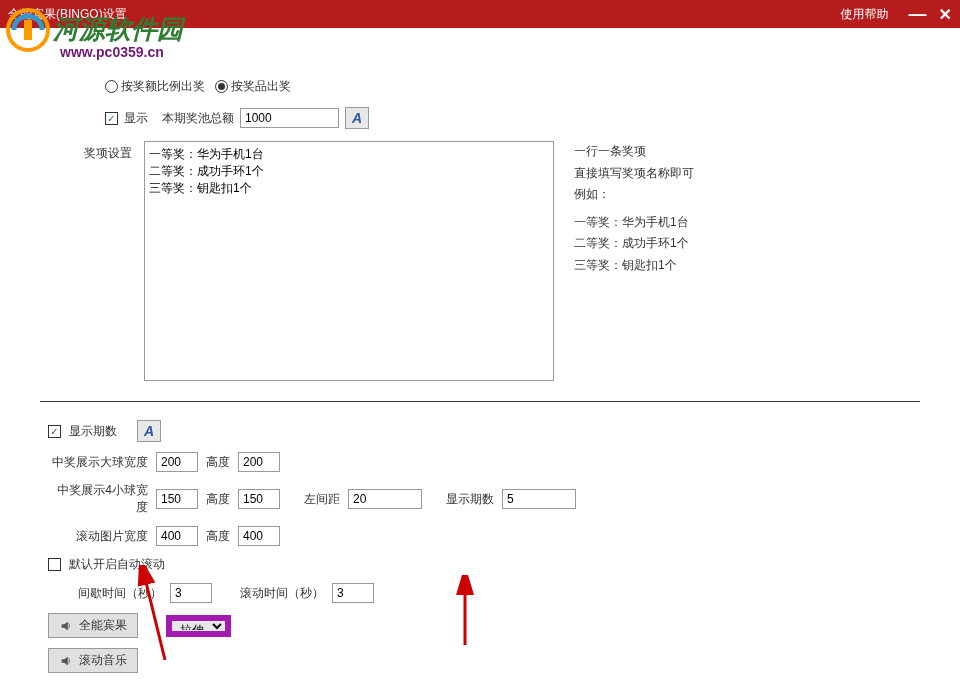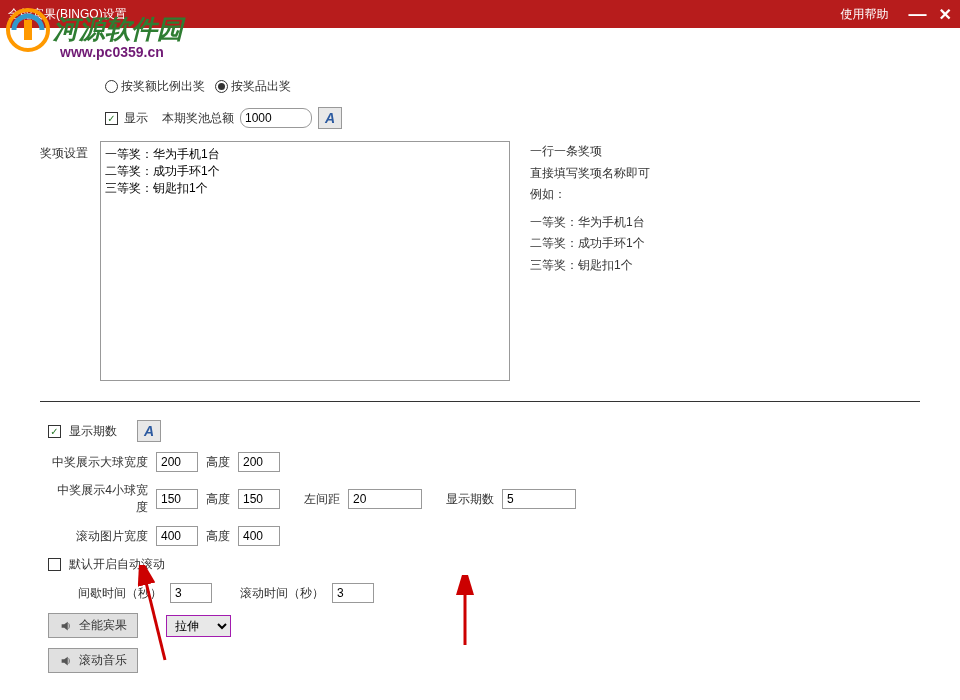--- a/index.html
+++ b/index.html
@@ -23,46 +23,46 @@
     .radio-group { margin-left: 65px; display: flex; gap: 10px; align-items: center; }
     .radio-item { display: flex; align-items: center; gap: 3px; }
     .radio-outer { width: 13px; height: 13px; border: 1px solid #333; border-radius: 50%; display: flex; align-items: center; justify-content: center; }
     .radio-inner { width: 7px; height: 7px; background: #333; border-radius: 50%; }
     
     .checkbox { width: 13px; height: 13px; border: 1px solid #333; display: flex; align-items: center; justify-content: center; font-size: 10px; color: #2a7a2a; }
     
     .show-row { margin-left: 65px; display: flex; align-items: center; gap: 6px; }
     
     input[type="text"] { border: 1px solid #999; padding: 1px 4px; font-size: 12px; height: 20px; }
-    .input-1000 { width: 72px; border-radius: 9px; }
+    .input-1000 { width: 99px; }
     
     .font-btn { background: #e8e8e8; border: 1px solid #999; width: 24px; height: 22px; display: flex; align-items: center; justify-content: center; font-weight: bold; color: #2c5aa0; font-style: italic; cursor: pointer; font-size: 14px; }
     
-    .prize-row { display: flex; align-items: flex-start; }
+    .prize-row { display: flex; align-items: flex-start; margin-left: 44px; }
     .prize-label { width: 60px; padding-top: 4px; }
     .prize-textarea { width: 410px; height: 240px; border: 1px solid #999; padding: 4px; font-size: 12px; resize: none; font-family: inherit; overflow-y: scroll; }
     .prize-hint { margin-left: 20px; line-height: 1.8; }
     
     .divider { border-top: 1px solid #333; margin: 20px 0 18px 0; }
     
     .section2 { padding-left: 8px; }
     .field-row { display: flex; align-items: center; gap: 8px; margin-bottom: 10px; }
     .field-label { text-align: right; }
     .w100 { width: 100px; }
     .input-sm { width: 42px; }
     .input-md { width: 74px; }
     
     .hint-text { color: #333; margin-left: 12px; }
     
     .music-btn { background: #e0e0e0; border: 1px solid #999; padding: 3px 10px; display: flex; align-items: center; gap: 6px; cursor: pointer; font-size: 12px; }
     .speaker-icon { width: 14px; height: 14px; }
     
     .bg-img-btn { background: #2a4a2a; color: #fff; border: 1px solid #555; padding: 8px 14px; font-size: 12px; cursor: pointer; }
     
-    select { border: 1px solid #a21caf; padding: 1px 4px; font-size: 12px; height: 22px; width: 65px; background: #e8e8e8; }
+    select { border: 6px solid #a21caf; padding: 1px 4px; font-size: 12px; height: 22px; width: 65px; background: #e8e8e8; }
     
     .arrow { position: absolute; pointer-events: none; }
     .arrow svg { display: block; }
   </style>
 </head>
 <body>
 
 <div class="titlebar">
   <span>全能宾果(BINGO)设置</span>
   <span class="titlebar-title"></span>

